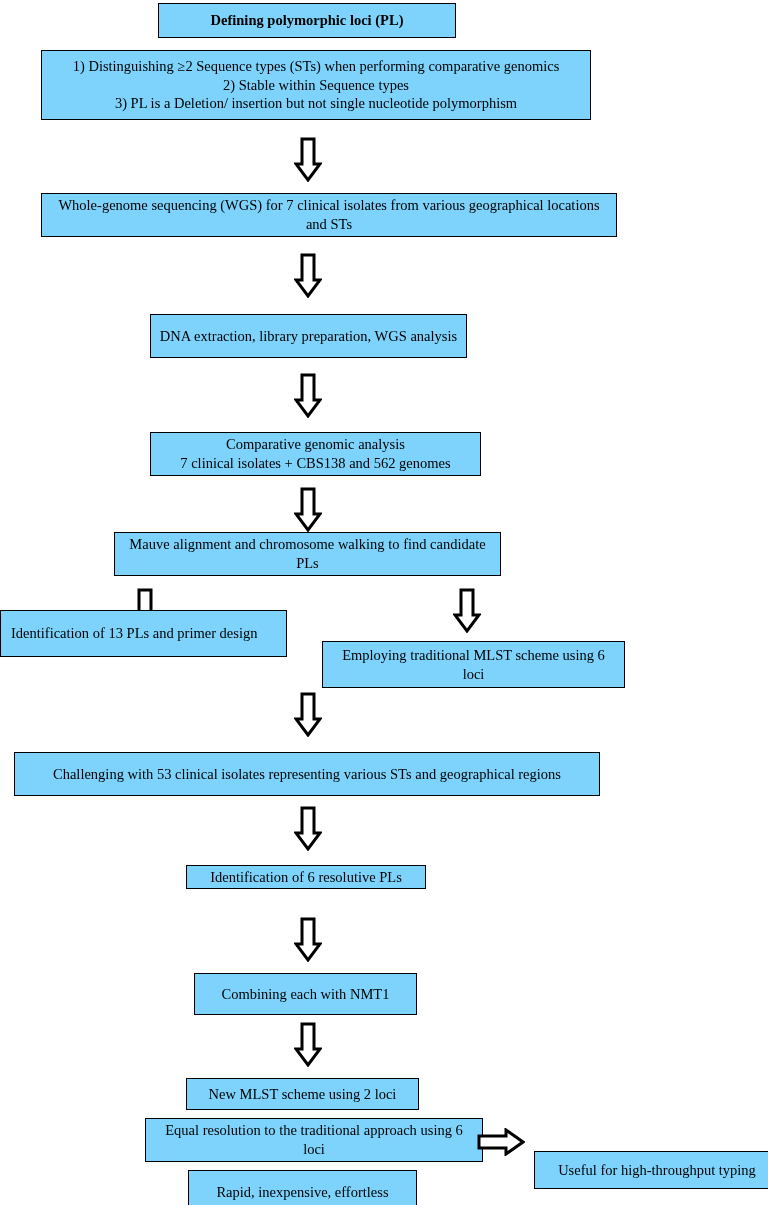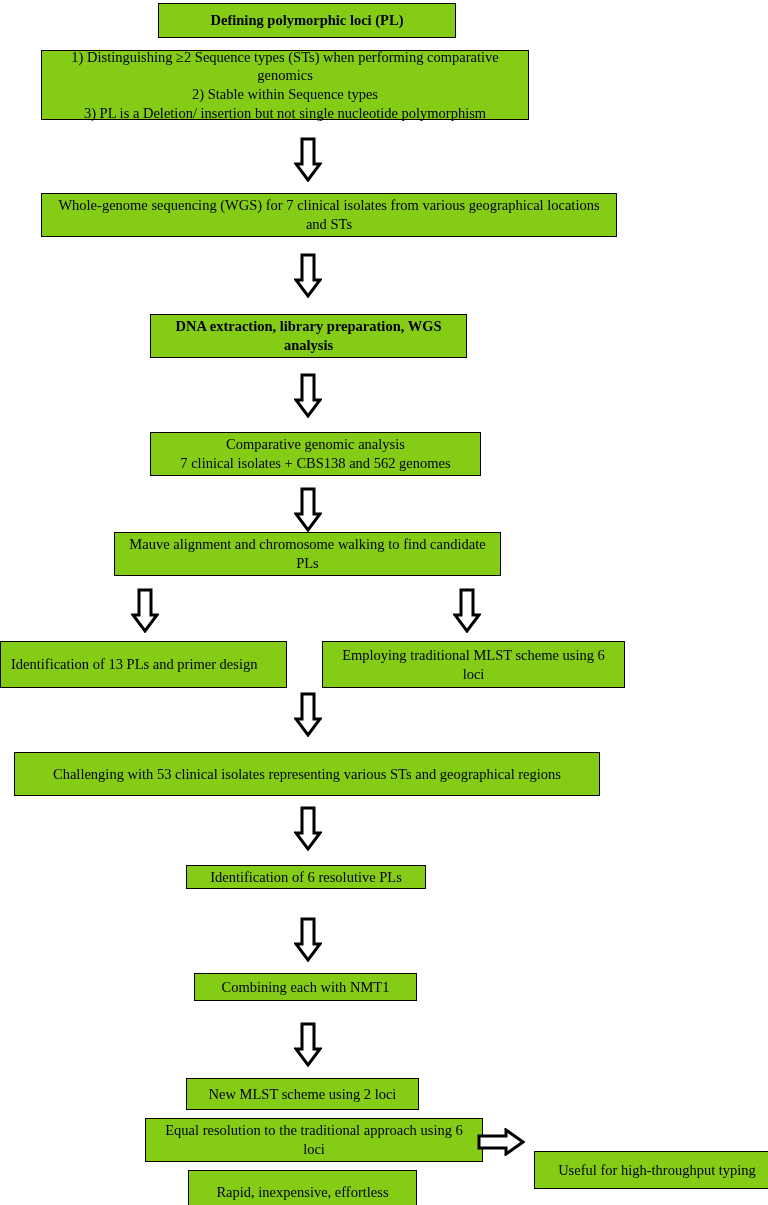--- a/index.html
+++ b/index.html
@@ -11,21 +11,21 @@
     width: 768px;
     height: 1205px;
     position: relative;
     font-family: "Liberation Serif", serif;
     color: #000000;
     overflow: hidden;
   }
   .box {
     position: absolute;
     border: 1.5px solid #000000;
-    background: #84cc16;
+    background: #7dd3fc;
     box-sizing: border-box;
     display: flex;
     align-items: center;
     justify-content: center;
     text-align: center;
     font-size: 14.5px;
     line-height: 1.28;
     padding: 4px 8px;
   }
   .box .inner {
@@ -62,21 +62,21 @@
     background: #000000;
   }
 </style>
 </head>
 <body>
 
 <div class="box bold" style="left:158px; top:3px; width:298px; height:35px;">
   <span class="inner">Defining polymorphic loci (PL)</span>
 </div>
 
-<div class="box" style="left:41px; top:50px; width:488px; height:70px; font-size:14.5px;">
+<div class="box" style="left:41px; top:50px; width:550px; height:70px; font-size:14.5px;">
   <span class="inner">1) Distinguishing ≥2 Sequence types (STs) when performing comparative genomics
 2) Stable within Sequence types
 3) PL is a Deletion/ insertion but not single nucleotide polymorphism</span>
 </div>
 
 <div class="arrow-down" style="left:294px; top:137px; width:28px; height:45px;">
   <svg viewBox="0 0 28 45" preserveAspectRatio="none">
     <path class="arrow-path" d="M8 2 L20 2 L20 27 L26 27 L14 43 L2 27 L8 27 Z"></path>
   </svg>
 </div>
@@ -84,21 +84,21 @@
 <div class="box" style="left:41px; top:193px; width:576px; height:44px;">
   <span class="inner">Whole-genome sequencing (WGS) for 7 clinical isolates from various geographical locations and STs</span>
 </div>
 
 <div class="arrow-down" style="left:294px; top:253px; width:28px; height:45px;">
   <svg viewBox="0 0 28 45" preserveAspectRatio="none">
     <path class="arrow-path" d="M8 2 L20 2 L20 27 L26 27 L14 43 L2 27 L8 27 Z"></path>
   </svg>
 </div>
 
-<div class="box" style="left:150px; top:314px; width:317px; height:44px;font-weight:bold;">
+<div class="box" style="left:150px; top:314px; width:317px; height:44px;">
   <span class="inner">DNA extraction, library preparation, WGS analysis</span>
 </div>
 
 <div class="arrow-down" style="left:294px; top:373px; width:28px; height:45px;">
   <svg viewBox="0 0 28 45" preserveAspectRatio="none">
     <path class="arrow-path" d="M8 2 L20 2 L20 27 L26 27 L14 43 L2 27 L8 27 Z"></path>
   </svg>
 </div>
 
 <div class="box" style="left:150px; top:432px; width:331px; height:44px;">
@@ -123,21 +123,21 @@
     <path class="arrow-path" d="M8 2 L20 2 L20 27 L26 27 L14 43 L2 27 L8 27 Z"></path>
   </svg>
 </div>
 
 <div class="arrow-down" style="left:453px; top:588px; width:28px; height:45px;">
   <svg viewBox="0 0 28 45" preserveAspectRatio="none">
     <path class="arrow-path" d="M8 2 L20 2 L20 27 L26 27 L14 43 L2 27 L8 27 Z"></path>
   </svg>
 </div>
 
-<div class="box" style="left:0px; top:641px; width:287px; height:47px; padding-left:10px; justify-content:flex-start; text-align:left;">
+<div class="box" style="left:0px; top:610px; width:287px; height:47px; padding-left:10px; justify-content:flex-start; text-align:left;">
   <span class="inner" style="text-align:left;">Identification of 13 PLs and primer design</span>
 </div>
 
 <div class="box" style="left:322px; top:641px; width:303px; height:47px;">
   <span class="inner">Employing traditional MLST scheme using 6 loci</span>
 </div>
 
 <div class="arrow-down" style="left:294px; top:692px; width:28px; height:45px;">
   <svg viewBox="0 0 28 45" preserveAspectRatio="none">
     <path class="arrow-path" d="M8 2 L20 2 L20 27 L26 27 L14 43 L2 27 L8 27 Z"></path>
@@ -157,21 +157,21 @@
 <div class="box" style="left:186px; top:865px; width:240px; height:24px;">
   <span class="inner">Identification of 6 resolutive PLs</span>
 </div>
 
 <div class="arrow-down" style="left:294px; top:917px; width:28px; height:45px;">
   <svg viewBox="0 0 28 45" preserveAspectRatio="none">
     <path class="arrow-path" d="M8 2 L20 2 L20 27 L26 27 L14 43 L2 27 L8 27 Z"></path>
   </svg>
 </div>
 
-<div class="box" style="left:194px; top:973px; width:223px; height:28px;">
+<div class="box" style="left:194px; top:973px; width:223px; height:42px;">
   <span class="inner">Combining each with NMT1</span>
 </div>
 
 <div class="arrow-down" style="left:294px; top:1022px; width:28px; height:45px;">
   <svg viewBox="0 0 28 45" preserveAspectRatio="none">
     <path class="arrow-path" d="M8 2 L20 2 L20 27 L26 27 L14 43 L2 27 L8 27 Z"></path>
   </svg>
 </div>
 
 <div class="box" style="left:186px; top:1078px; width:233px; height:32px;">

